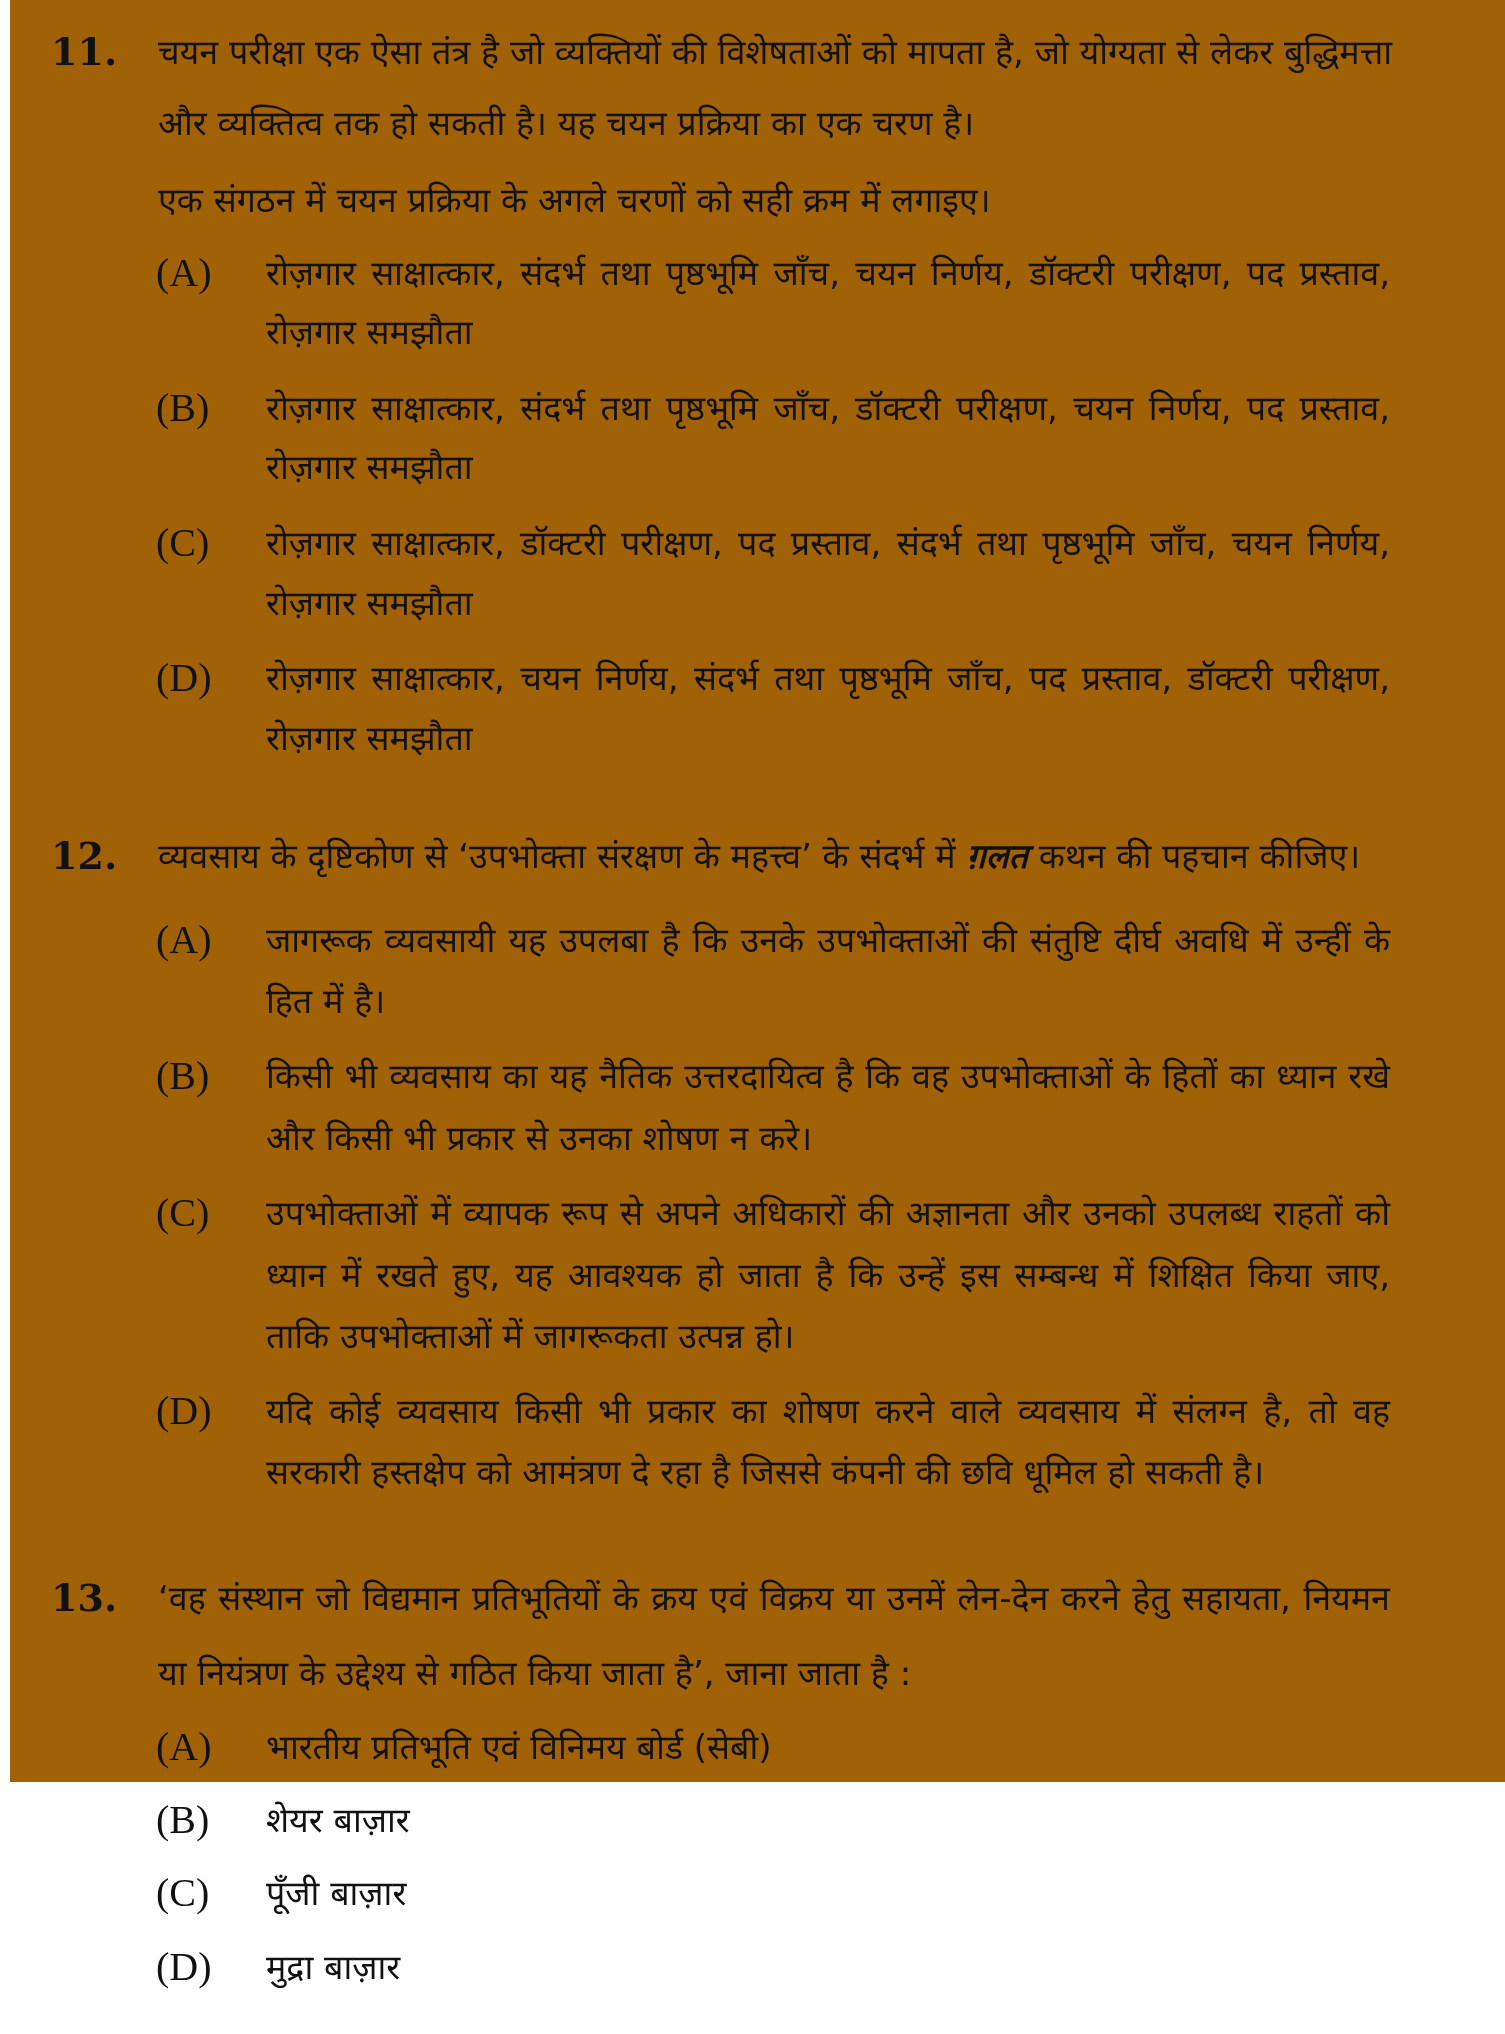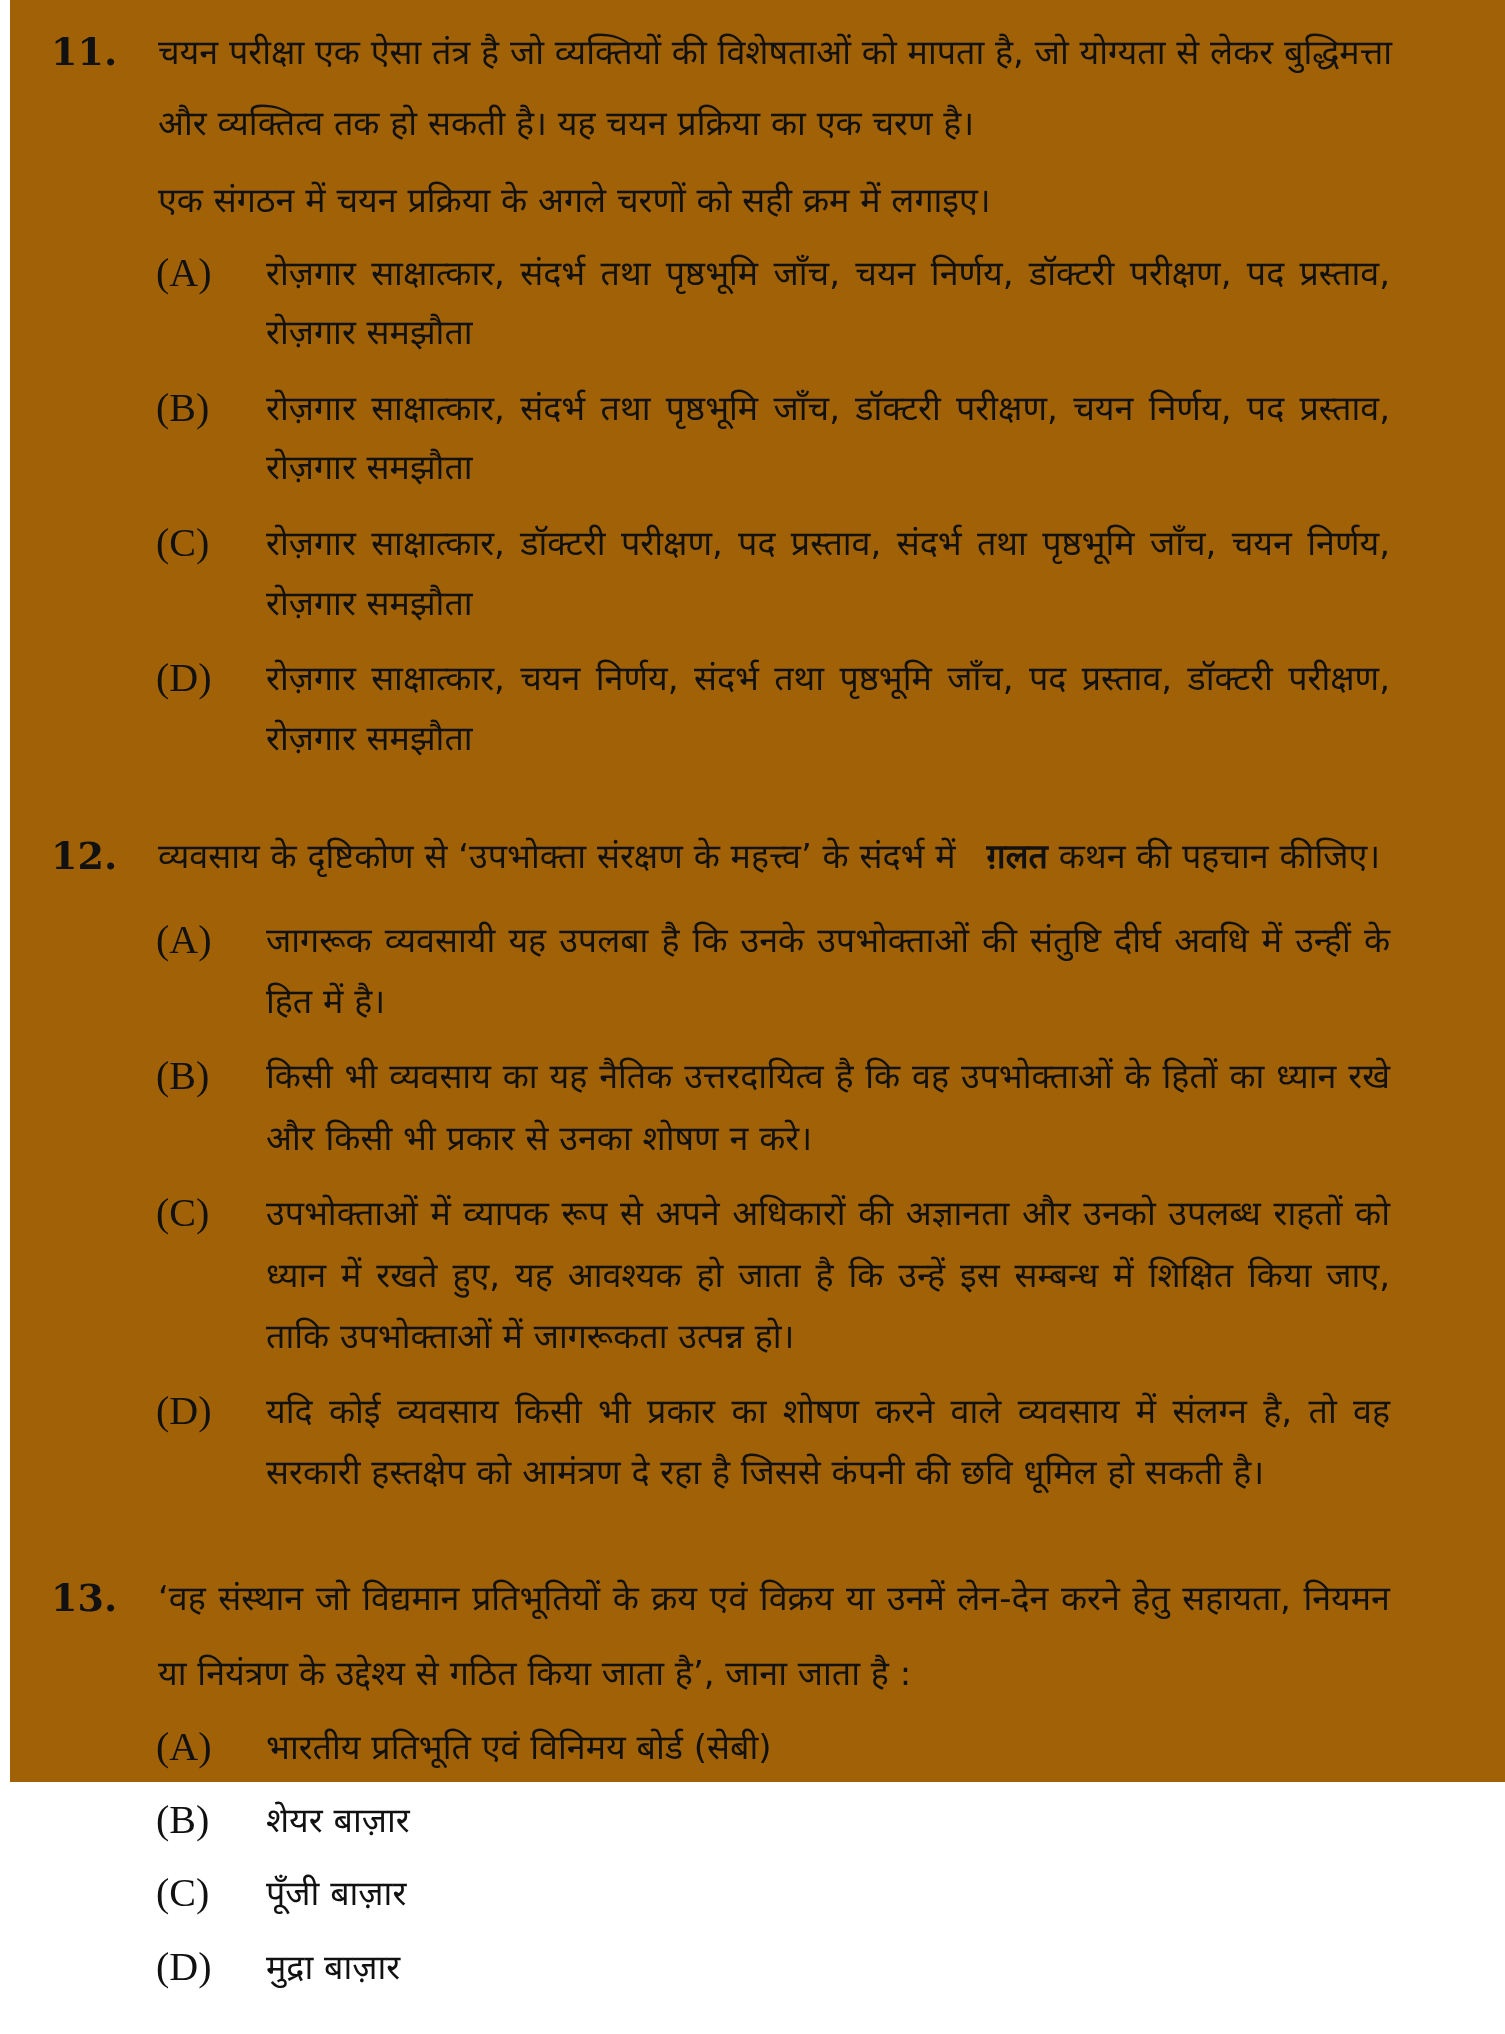--- a/index.html
+++ b/index.html
@@ -53,21 +53,21 @@
     overflow: visible;
   }
   .line.q { left: 148px; width: 1232px; }
   .line.o { left: 256px; width: 1124px; }
   .line.just {
     text-align: justify;
     text-align-last: justify;
   }
   .emph {
     font-weight: bold;
-    margin-left: 20px;
+    font-style: italic;
   }
 </style>
 </head>
 <body>
 
 <div class="page">
 
   <div>
     <div class="qnum" style="top:22px">11.</div>
     <div class="line q just" style="top:22px">चयन परीक्षा एक ऐसा तंत्र है जो व्यक्तियों की विशेषताओं को मापता है, जो योग्यता से लेकर बुद्धिमत्ता</div>

